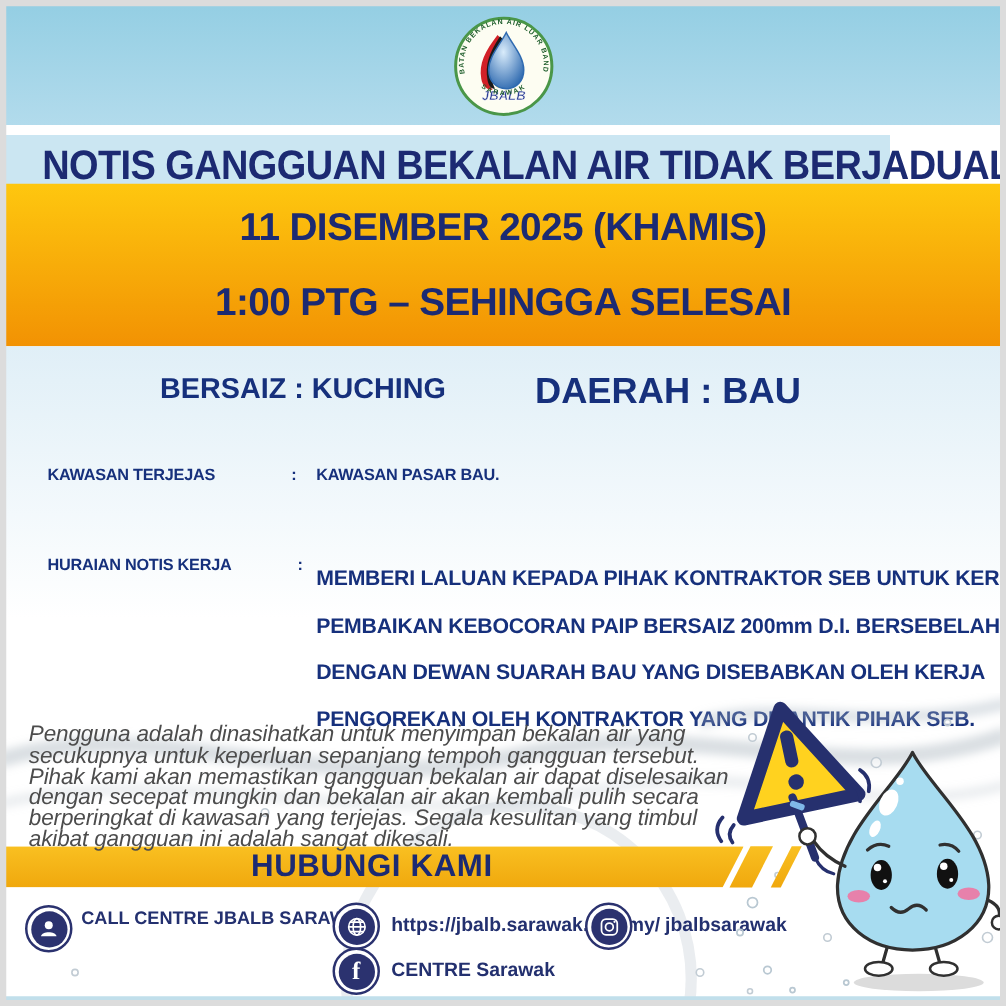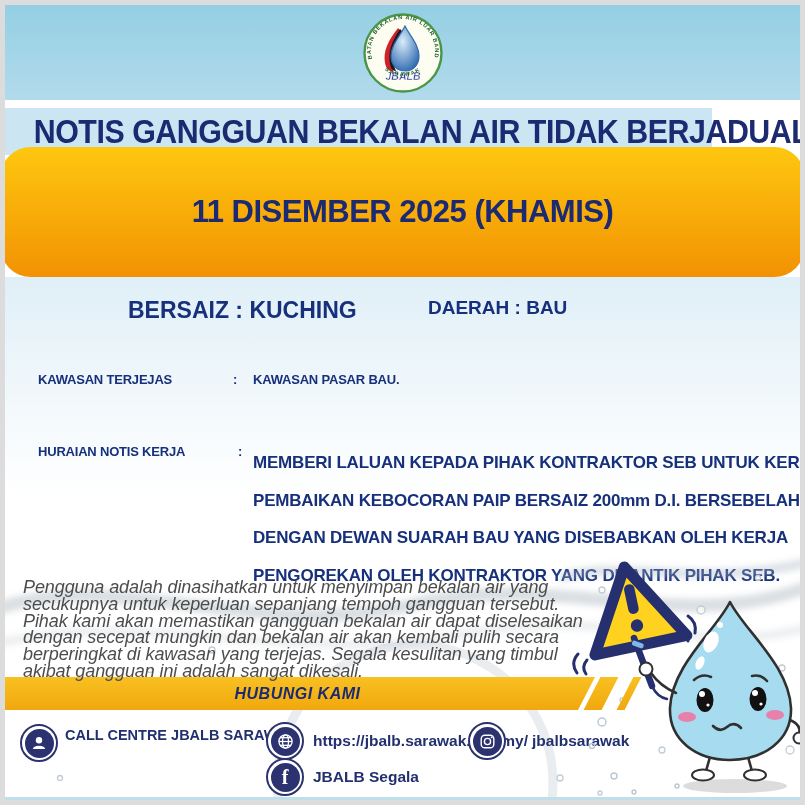--- a/index.html
+++ b/index.html
@@ -13,29 +13,29 @@
             background:linear-gradient(#93cee3,#b2dbec); }
   .logo { position:absolute; left:362px; top:12px; width:82px; height:82px; }
 
   .title-band { position:absolute; left:0; top:108px; width:712px; height:47px;
                 background:#cbe6f2; display:flex; align-items:center; }
   .title-band .t { font-size:33px; font-weight:bold; color:#1c2a72; white-space:nowrap;
                    transform:scaleX(0.92); letter-spacing:-0.5px; }
 
   .date-band { position:absolute; left:0; top:147px; width:805px; height:130px;
                background:linear-gradient(#fec70f,#f29203); display:flex; flex-direction:column;
-               align-items:center; justify-content:center; gap:24px;border-radius:31px; }
+               align-items:center; justify-content:center; gap:24px; }
   .date-band div { font-size:31px; font-weight:bold; color:#1c2a72; letter-spacing:-0.5px; }
 
   .mid { position:absolute; left:0; top:277px; width:805px; height:290px;
          background:linear-gradient(#e0eff7, #ffffff 75%); }
 
   .navy { color:#16307c; font-weight:bold; }
   .loc-bahagian { position:absolute; left:128px; top:297px; font-size:23px; }
-  .loc-daerah   { position:absolute; left:428px; top:297px; font-size:19px;text-align:right; }
+  .loc-daerah   { position:absolute; left:428px; top:297px; font-size:29px;text-align:right; }
 
   .lbl  { position:absolute; font-size:13px; letter-spacing:-0.2px; white-space:nowrap; }
   .k-label { left:38px;  top:372px; }
   .k-colon { left:233px; top:372px; }
   .k-value { left:253px; top:372px; }
   .h-label { left:38px;  top:444px; }
   .h-colon { left:238px; top:444px; }
   .h-lines { position:absolute; left:253px; top:444px; }
   .h-lines div { font-size:17px; font-weight:bold; color:#16307c; letter-spacing:-0.2px;
                  line-height:37.5px; white-space:nowrap; }
@@ -44,21 +44,21 @@
   .decor { position:absolute; left:0; top:548px; width:805px; height:257px; pointer-events:none; }
 
   .disclaimer { position:absolute; left:23px; top:579px; width:572px; z-index:5;
                 font-size:18px; font-style:italic; color:#4c4c4c; line-height:16.8px;
                 letter-spacing:-0.1px; }
 
   .gold-bar { position:absolute; left:0; top:677px; width:595px; height:33px; z-index:4;
               background:linear-gradient(#f9c021,#f0a80d);
               clip-path:polygon(0 0,100% 0,calc(100% - 17px) 100%,0 100%);
               display:flex; align-items:center; justify-content:center; }
-  .gold-bar span { font-size:16px; font-weight:bold; color:#1c2a72; letter-spacing:0.5px;font-style:italic; }
+  .gold-bar span { font-size:25px; font-weight:bold; color:#1c2a72; letter-spacing:0.5px; }
   .stripe { position:absolute; top:677px; height:33px; z-index:4;
             background:linear-gradient(#f9c021,#f0a80d); transform:skewX(-27deg); }
   .stripe.s1 { left:592px; width:18px; }
   .stripe.s2 { left:625px; width:8px; }
 
   
   .contact { position:absolute; z-index:5; }
   .icon-ring { width:38px; height:38px; border-radius:50%; border:2px solid #2b326f;
                background:#fff; display:flex; align-items:center; justify-content:center; }
   .icon-core { width:29px; height:29px; border-radius:50%; background:#2b326f;
@@ -105,20 +105,21 @@
       </text>
     </svg>
   </div>
 
   <div class="title-band">
     <div class="t">NOTIS GANGGUAN BEKALAN AIR TIDAK BERJADUAL</div>
   </div>
 
   <div class="date-band">
     <div>11 DISEMBER 2025 (KHAMIS)</div>
+    <div>1:00 PTG – SEHINGGA SELESAI</div>
   </div>
 
   <div class="mid"></div>
   <div class="loc-bahagian navy">BERSAIZ : KUCHING</div>
   <div class="loc-daerah navy">DAERAH : BAU</div>
 
   <div class="lbl navy k-label">KAWASAN TERJEJAS</div>
   <div class="lbl navy k-colon">:</div>
   <div class="lbl navy k-value">KAWASAN PASAR BAU.</div>
 
@@ -211,21 +212,21 @@
       </div>
     <a class="c-link" href="#">jbalbsarawak</a>
   </div>
 
   <div class="contact c-fb">
     <div class="icon-ring">
         <div class="icon-core">
       <span class="fb-f">f</span>
     </div>
       </div>
-    <a class="c-link" href="#">JBALB Segala</a>
+    <a class="c-link" href="#">CENTRE Sarawak</a>
   </div>
 
   <svg class="mascot" viewBox="0 0 235 252">
     <ellipse cx="163" cy="236" rx="52" ry="7" fill="#dcdcdc"></ellipse>
 
     <path d="M138 207 l-4 14 M176 207 l4 14" stroke="#303030" stroke-width="2.6" fill="none"></path>
     <ellipse cx="131" cy="225" rx="11" ry="5.5" fill="#fff" stroke="#303030" stroke-width="2"></ellipse>
     <ellipse cx="183" cy="225" rx="11" ry="5.5" fill="#fff" stroke="#303030" stroke-width="2"></ellipse>
 
     <g transform="translate(6,0) rotate(-12,55,58)">

